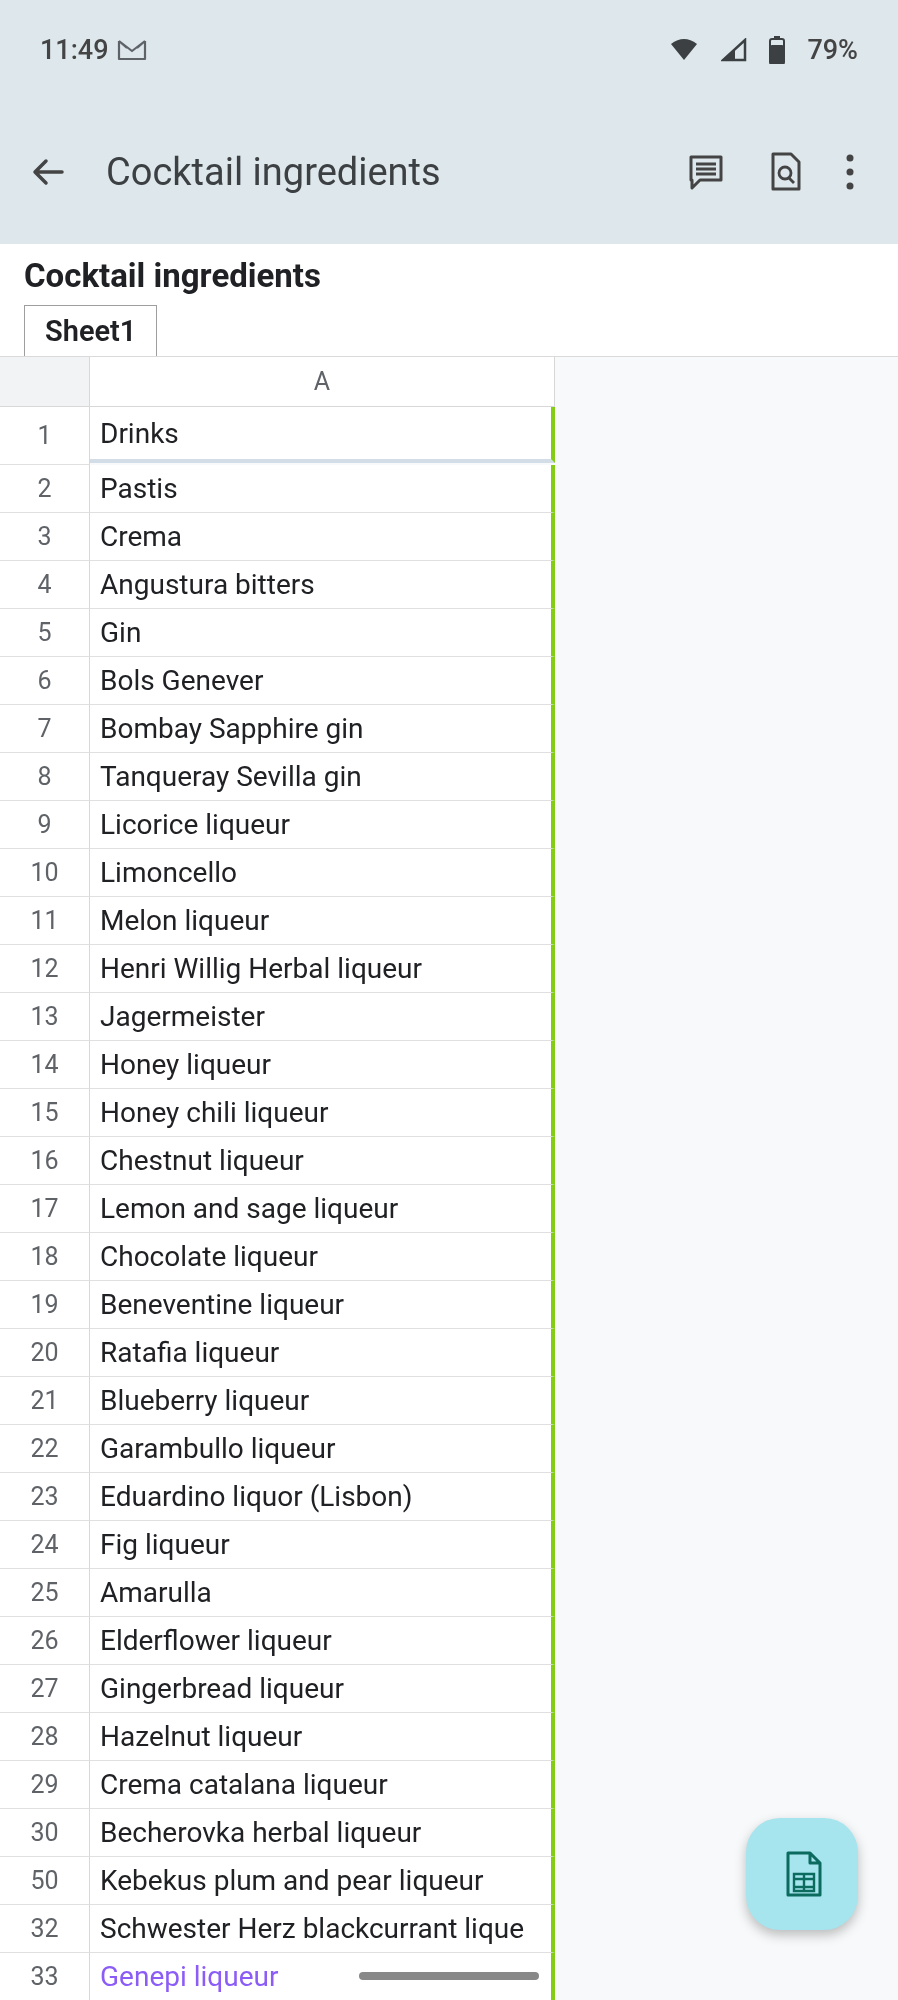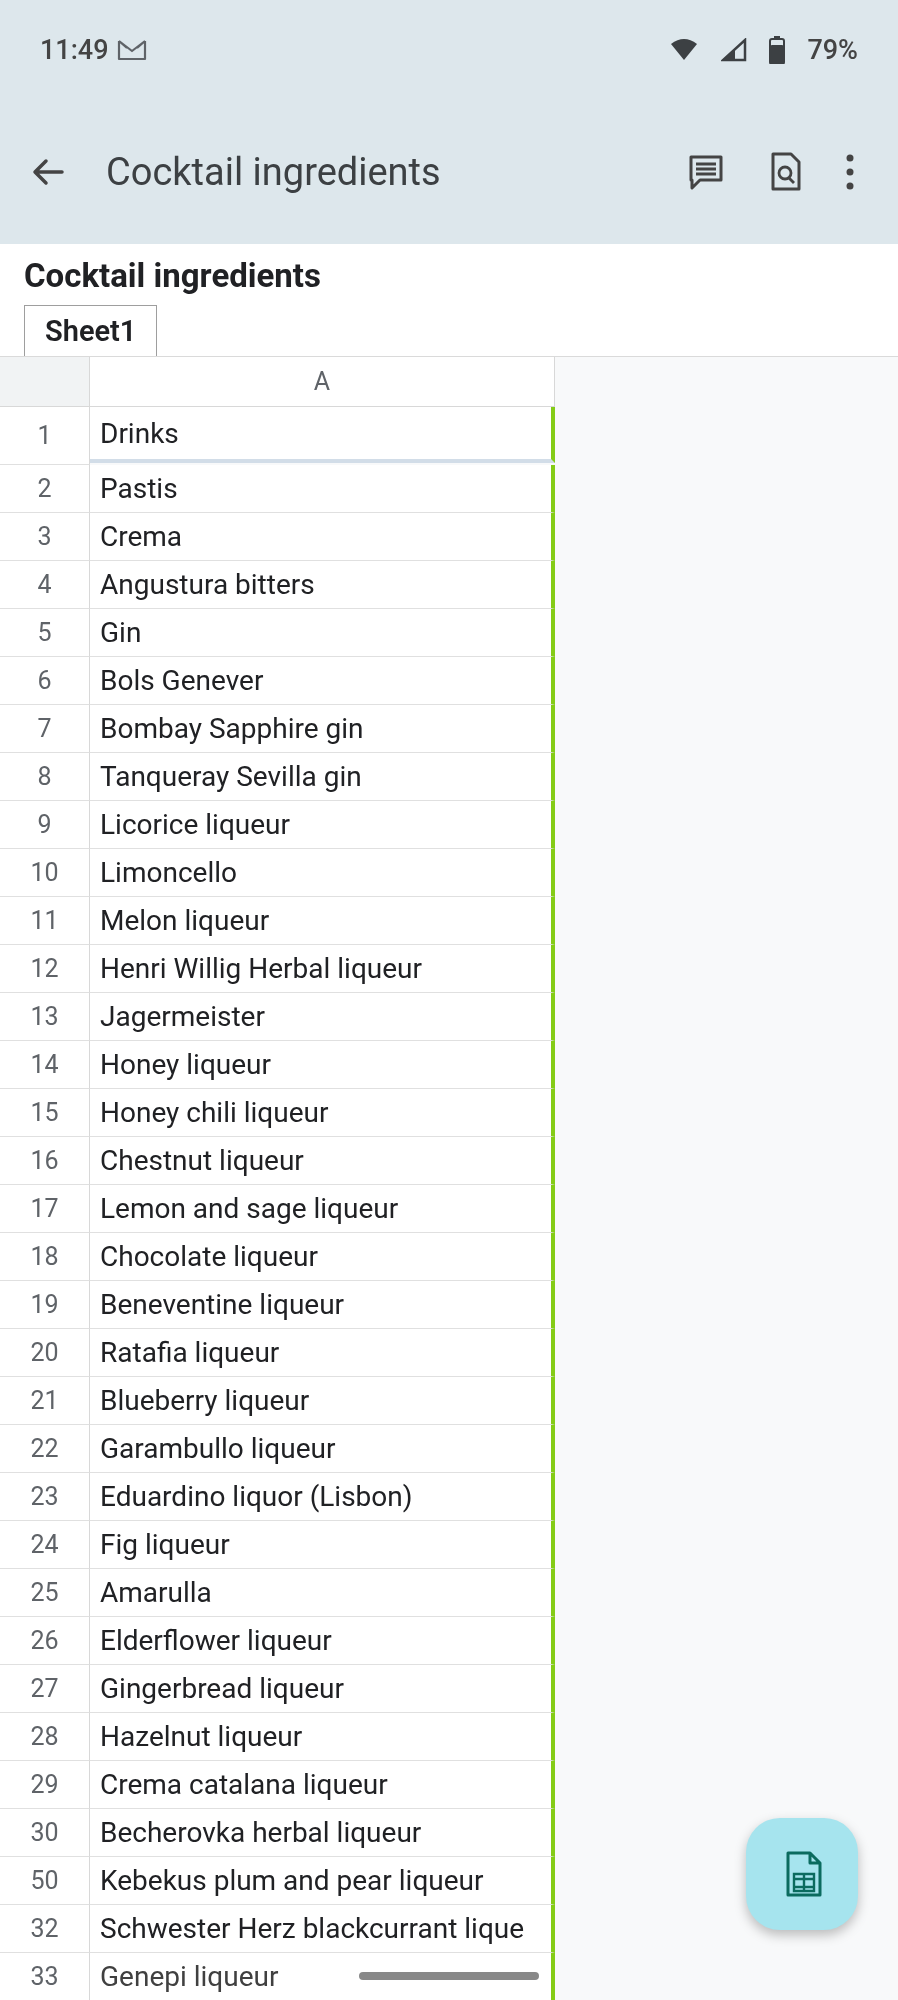--- a/index.html
+++ b/index.html
@@ -105,21 +105,21 @@
       align-items: center;
       padding: 0 10px;
       font-size: 28px;
       color: #202124;
       overflow: hidden;
       white-space: nowrap;
     }
     .data-row { display: flex; }
     .row-1-row-header { height: 58px; }
     .row-1-cell { height: 56px; border-bottom: 4px solid #d2dde8; }
-    .faded { color: #404040; }
+    .faded { color: #8b5cf6; }
     .fab {
       position: absolute;
       bottom: 70px;
       right: 40px;
       width: 112px;
       height: 112px;
       background: #a6e4ee;
       border-radius: 34px;
       display: flex;
       align-items: center;

